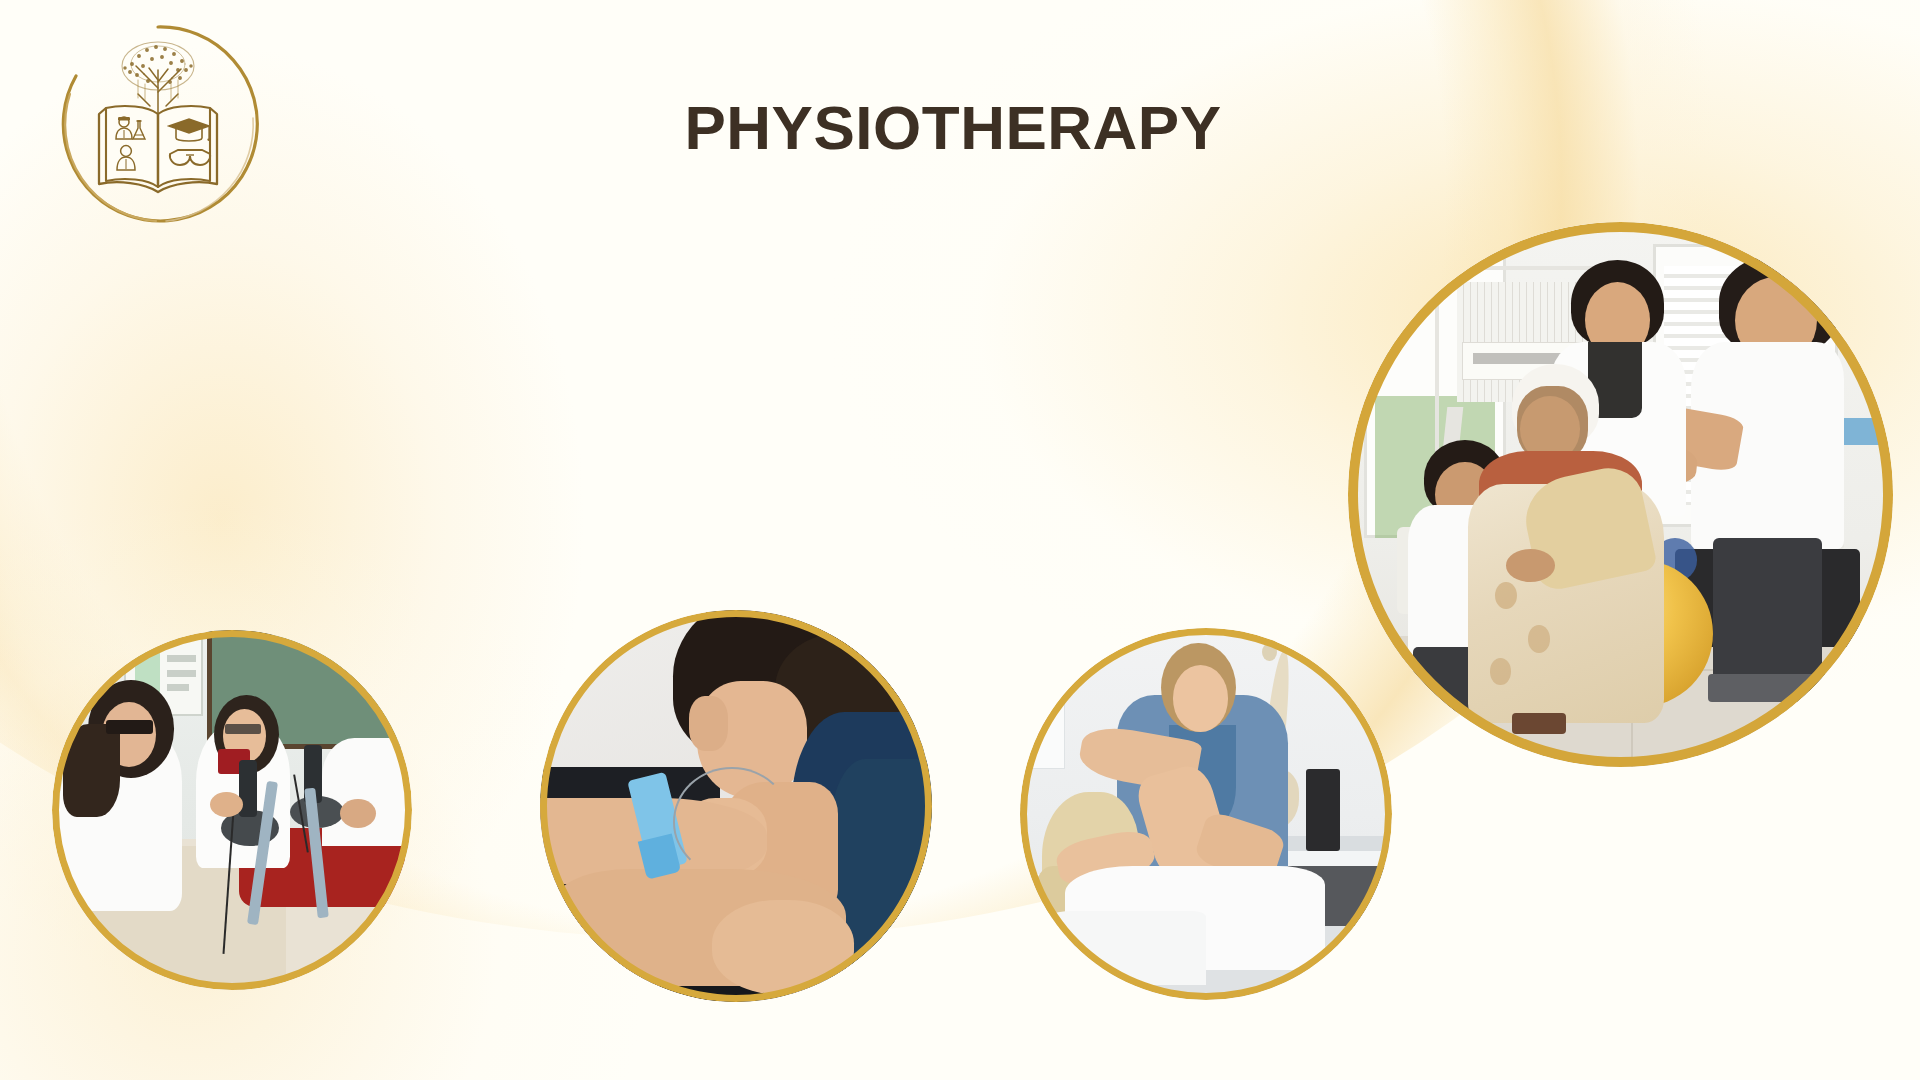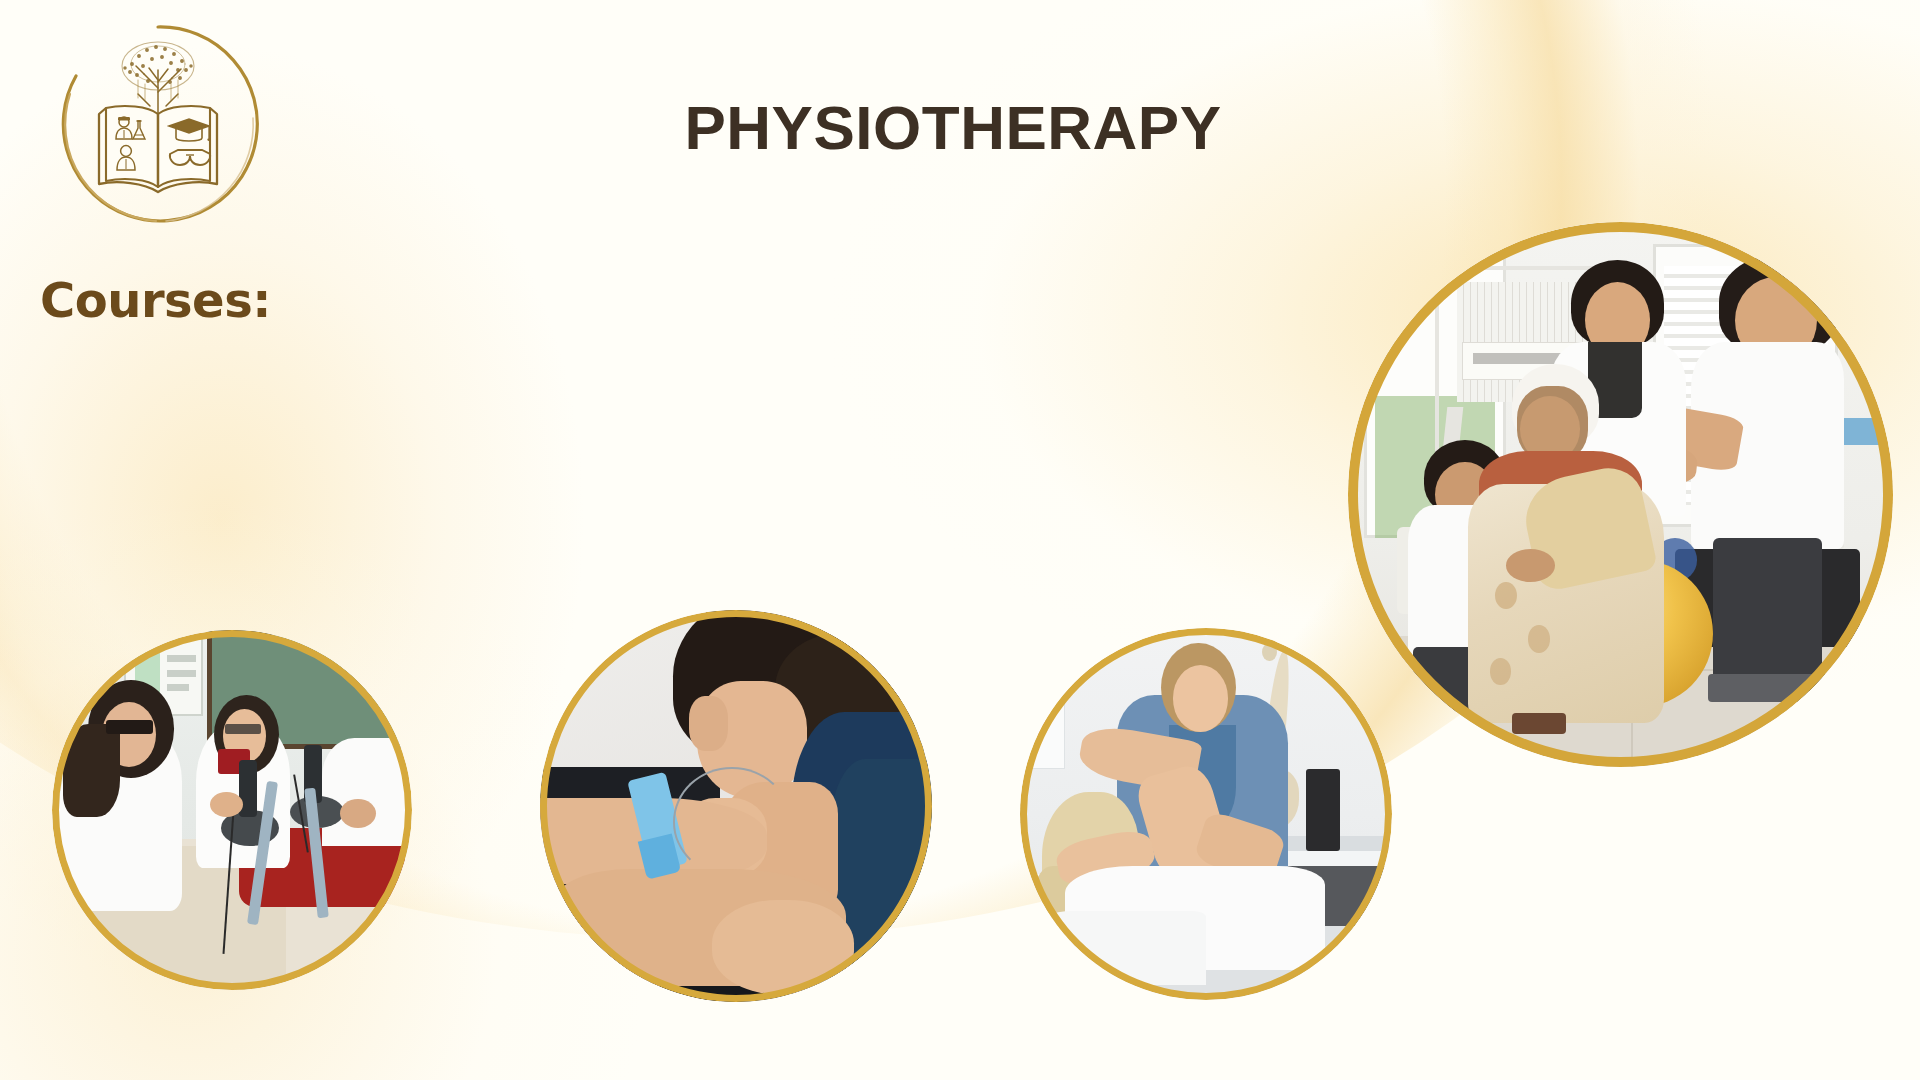--- a/index.html
+++ b/index.html
@@ -217,21 +217,20 @@
       <path d="M118 136 L126 132 L150 132 L158 136 C159 141, 155 147, 148 147 C141 147, 138 142, 138 138
                C138 142, 135 147, 128 147 C121 147, 117 141, 118 136 Z"></path>
       <path d="M134 137 L142 137" stroke-width="1.4"></path>
     </g>
   </svg>
 </div>
 
 <h1 id="title">PHYSIOTHERAPY</h1>
 
 <div id="courses-block">
-  <div id="courses-heading">Courses:</div>
 </div>
 
 <div class="photo-circle" id="photo-1">
   <div class="photo-inner">
     <div class="scene" style="background:linear-gradient(180deg,#eef1ef 0%,#e6eae7 45%,#dfe3e0 100%);">
 
       <div class="s" style="left:43%;top:0;width:57%;height:33%;background:#6f8f79;border:5px solid #5a4530;"></div>
       <div class="s" style="left:20%;top:2%;width:22%;height:22%;background:#f7f8f4;border:2px solid #cfd4cd;"></div>
       <div class="s" style="left:23%;top:6%;width:7%;height:13%;background:#bfe0c3;"></div>
       <div class="s" style="left:32%;top:7%;width:8%;height:2%;background:#c9cfc8;"></div>

